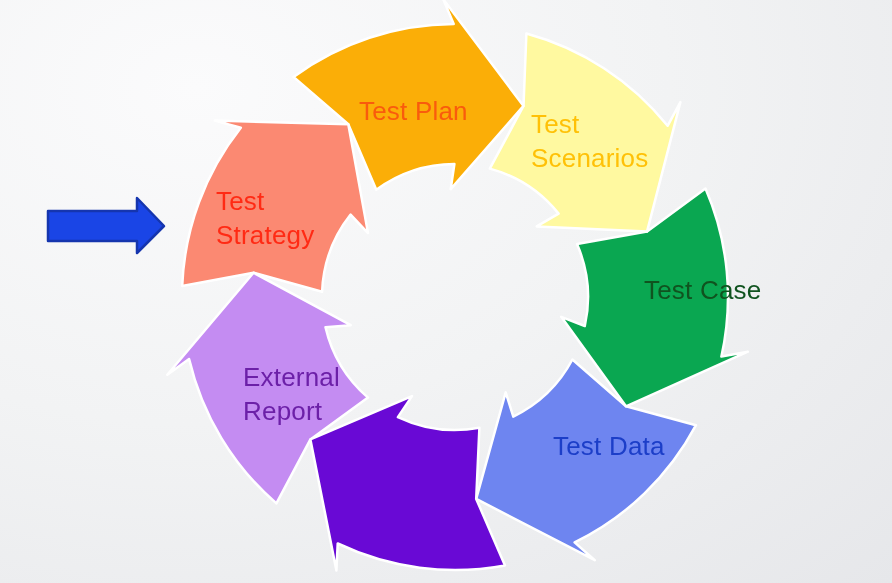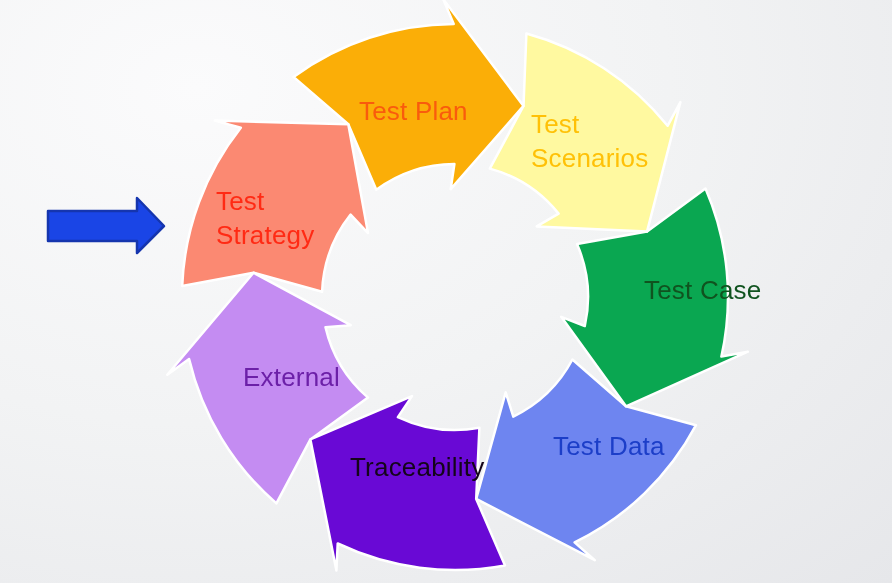--- a/index.html
+++ b/index.html
@@ -49,19 +49,19 @@
         <div>Test</div>
         <div>Scenarios</div>
       </div>
       <div class="seg-label" style="left: 604px; top: 273px; color: rgb(16, 83, 31); margin-left: 40px;">
         <div>Test Case</div>
       </div>
       <div class="seg-label" style="left: 553px; top: 429px; color: rgb(28, 62, 200);">
         <div>Test Data</div>
       </div>
       <div class="seg-label" style="left: 350px; top: 450px; color: rgb(20, 5, 26);">
-        <div>Traceability</div>
       </div>
       <div class="seg-label" style="left: 222px; top: 360px; color: rgb(108, 32, 168); margin-left: 21px;">
         <div>External</div>
+        <div>Report</div>
       </div>
     </div>
 </div>
 
 </body></html>

